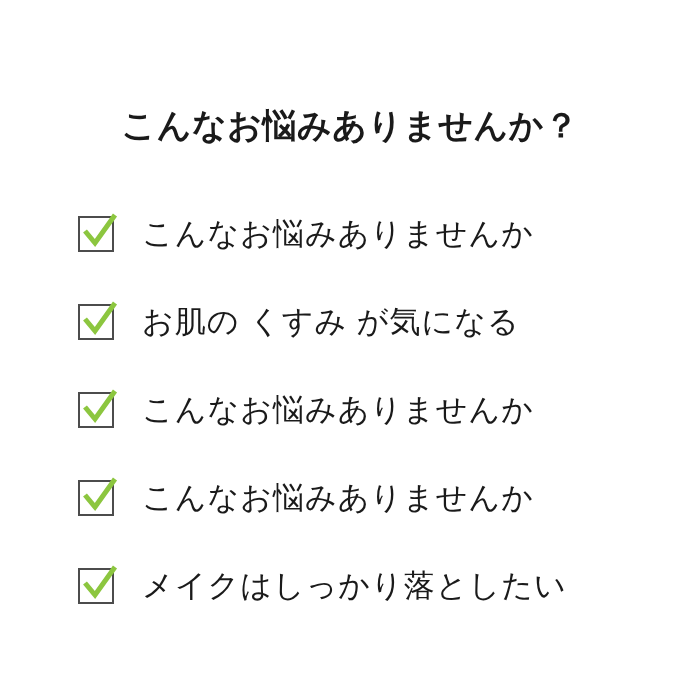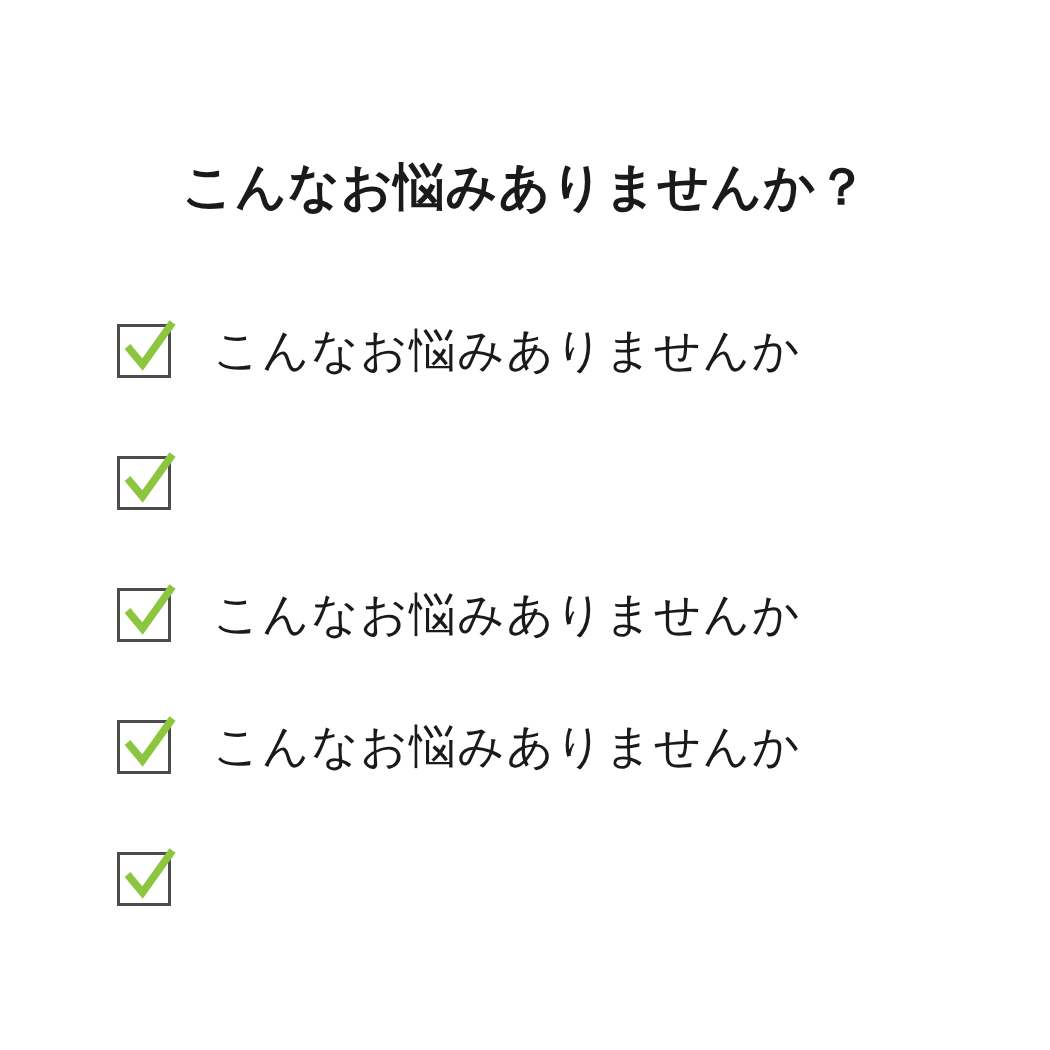--- a/index.html
+++ b/index.html
@@ -91,20 +91,21 @@
       </span>
       <span class="item-label">こんなお悩みありませんか</span>
     </li>
 
     <li class="check-item">
       <span class="checkbox">
         <svg viewBox="0 0 48 48" aria-hidden="true">
           <polyline points="10,24 20,36 40,8" fill="none" stroke="#8cc63f" stroke-width="5" stroke-linecap="butt" stroke-linejoin="miter"></polyline>
         </svg>
       </span>
+      <span class="item-label">お肌の くすみ が気になる</span>
     </li>
 
     <li class="check-item">
       <span class="checkbox">
         <svg viewBox="0 0 48 48" aria-hidden="true">
           <polyline points="10,24 20,36 40,8" fill="none" stroke="#8cc63f" stroke-width="5" stroke-linecap="butt" stroke-linejoin="miter"></polyline>
         </svg>
       </span>
       <span class="item-label">こんなお悩みありませんか</span>
     </li>
@@ -117,16 +118,17 @@
       </span>
       <span class="item-label">こんなお悩みありませんか</span>
     </li>
 
     <li class="check-item">
       <span class="checkbox">
         <svg viewBox="0 0 48 48" aria-hidden="true">
           <polyline points="10,24 20,36 40,8" fill="none" stroke="#8cc63f" stroke-width="5" stroke-linecap="butt" stroke-linejoin="miter"></polyline>
         </svg>
       </span>
+      <span class="item-label">メイクはしっかり落としたい</span>
     </li>
 
   </ul>
 </div>
 
 </body></html>

